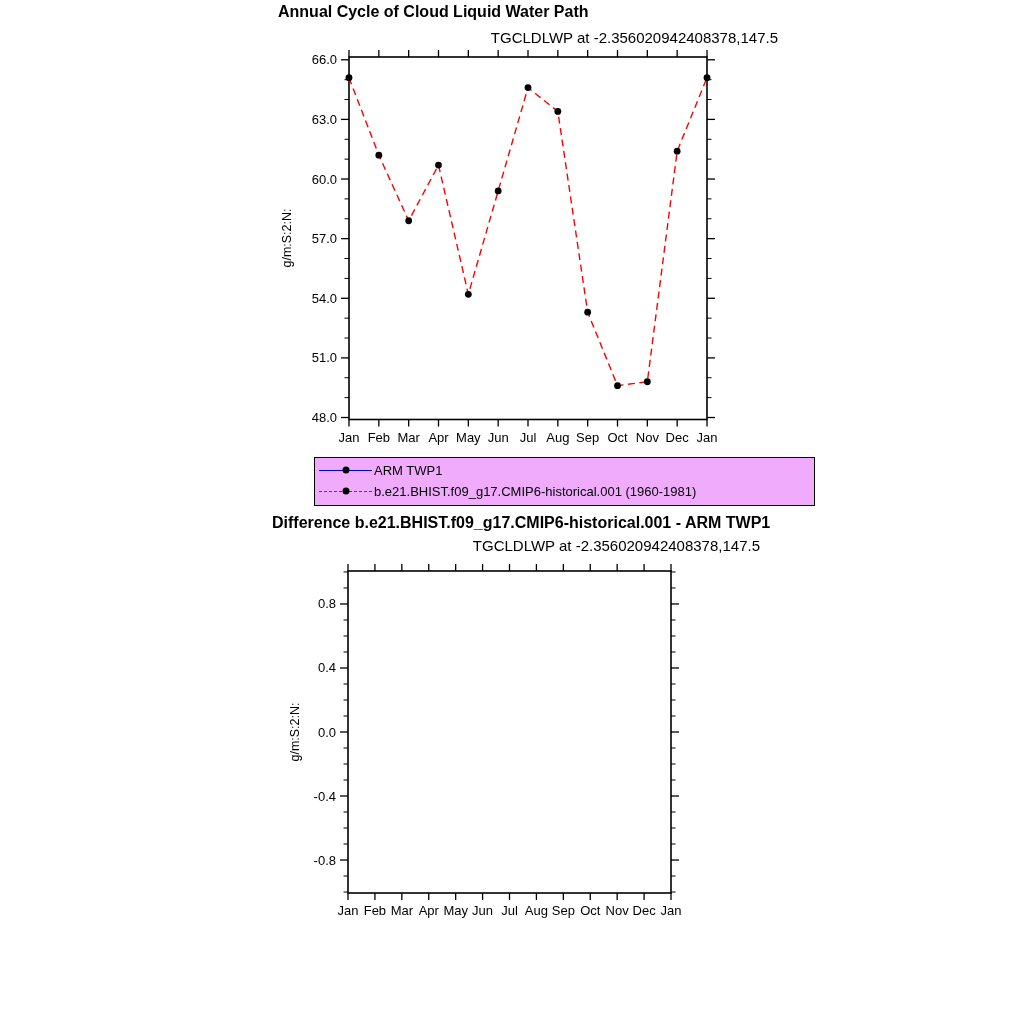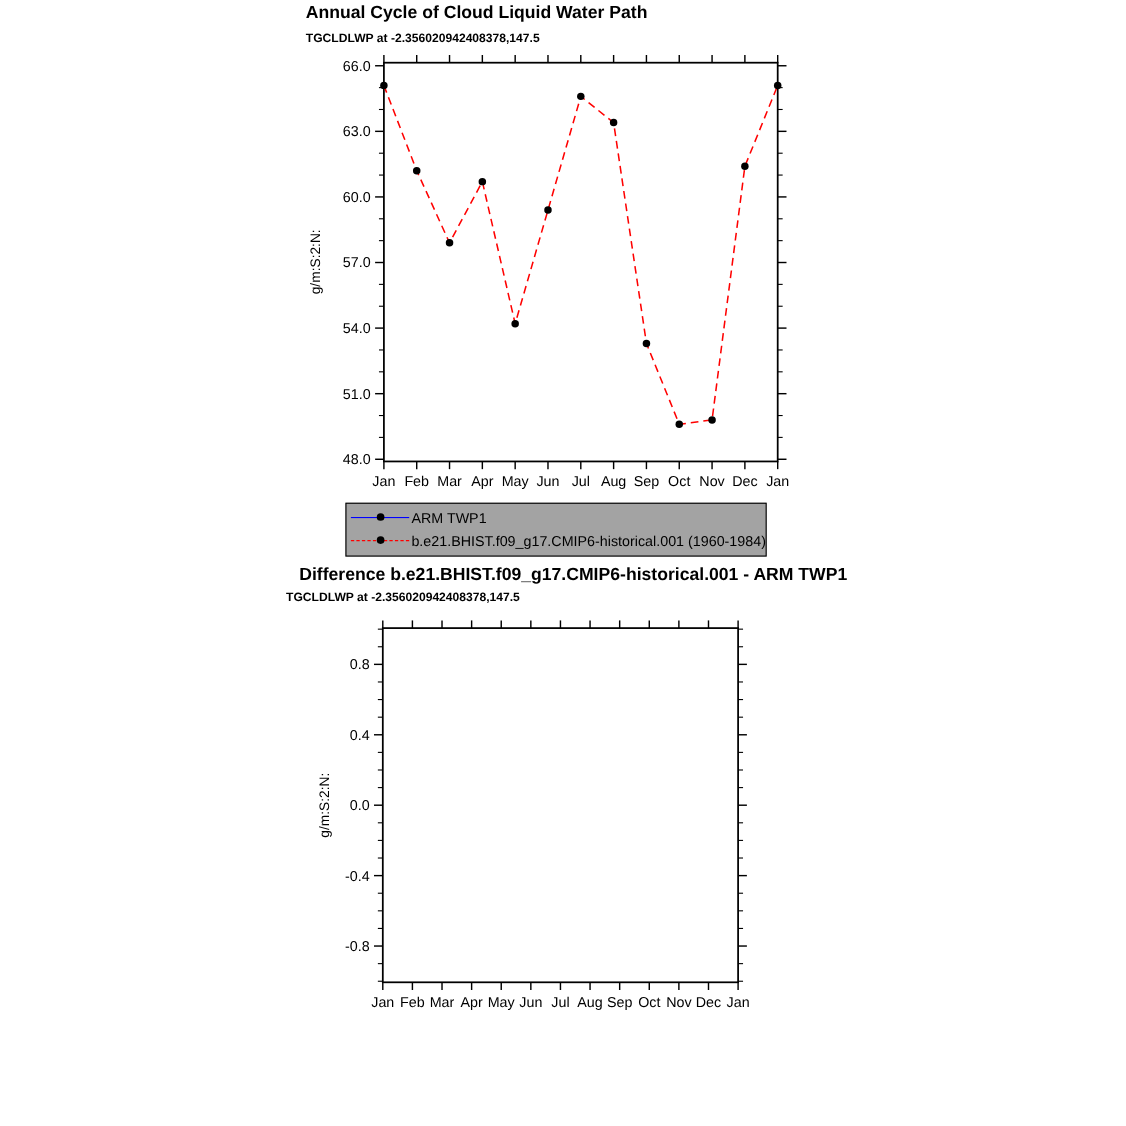--- a/index.html
+++ b/index.html
@@ -9,36 +9,36 @@
     font-family: "Liberation Sans", "DejaVu Sans", sans-serif;
     color: #000000;
   }
   .abs { position: absolute; }
   .chart-title {
     width: 500px; text-align: left;
     font-size: 16px; font-weight: bold; color: #000;
     white-space: nowrap;
   }
   .chart-subtitle {
-    width: 500px; text-align: left;
-    font-size: 11px; font-weight: bold; color: #000;
+    width: 500px; text-align: right;
+    font-size: 15px; font-weight: normal; color: #000;
     white-space: nowrap;
   }
   #title-top    { left: 278px; top: 3px;  }
   #subtitle-top { left: 278px; top: 29px; }
   #title-bot    { left: 272px; top: 514px; }
   #subtitle-bot { left: 260px; top: 537px; }
 
   #plots-svg { left: 0; top: 0; width: 1024px; height: 1024px; }
   #plots-svg text { font-family: "Liberation Sans", "DejaVu Sans", sans-serif; }
 
   .legend-box {
-    left: 314px; top: 457px; width: 383px;
+    left: 314px; top: 457px; width: 501px;
     border: 1.5px solid #000000;
-    background: #a3a3a3;
+    background: #f0abfc;
     padding: 2px 4px 3px 4px;
   }
   .legend-row { display: flex; align-items: center; height: 21px; }
   .legend-sample {
     position: relative;
     width: 53px; height: 0; flex: 0 0 53px;
     margin-right: 2px;
   }
   .legend-sample.solid-blue  { border-top: 1.6px solid #0000ff; }
   .legend-sample.dashed-red  { border-top: 1.6px dashed #ff0000; }
@@ -258,15 +258,15 @@
   <div class="legend-row">
     <span class="legend-sample solid-blue">
       <span class="legend-dot"></span>
     </span>
     <span class="legend-label">ARM TWP1</span>
   </div>
   <div class="legend-row">
     <span class="legend-sample dashed-red">
       <span class="legend-dot"></span>
     </span>
-    <span class="legend-label">b.e21.BHIST.f09_g17.CMIP6-historical.001 (1960-1984)</span>
+    <span class="legend-label">b.e21.BHIST.f09_g17.CMIP6-historical.001 (1960-1981)</span>
   </div>
 </div>
 
 </body></html>

